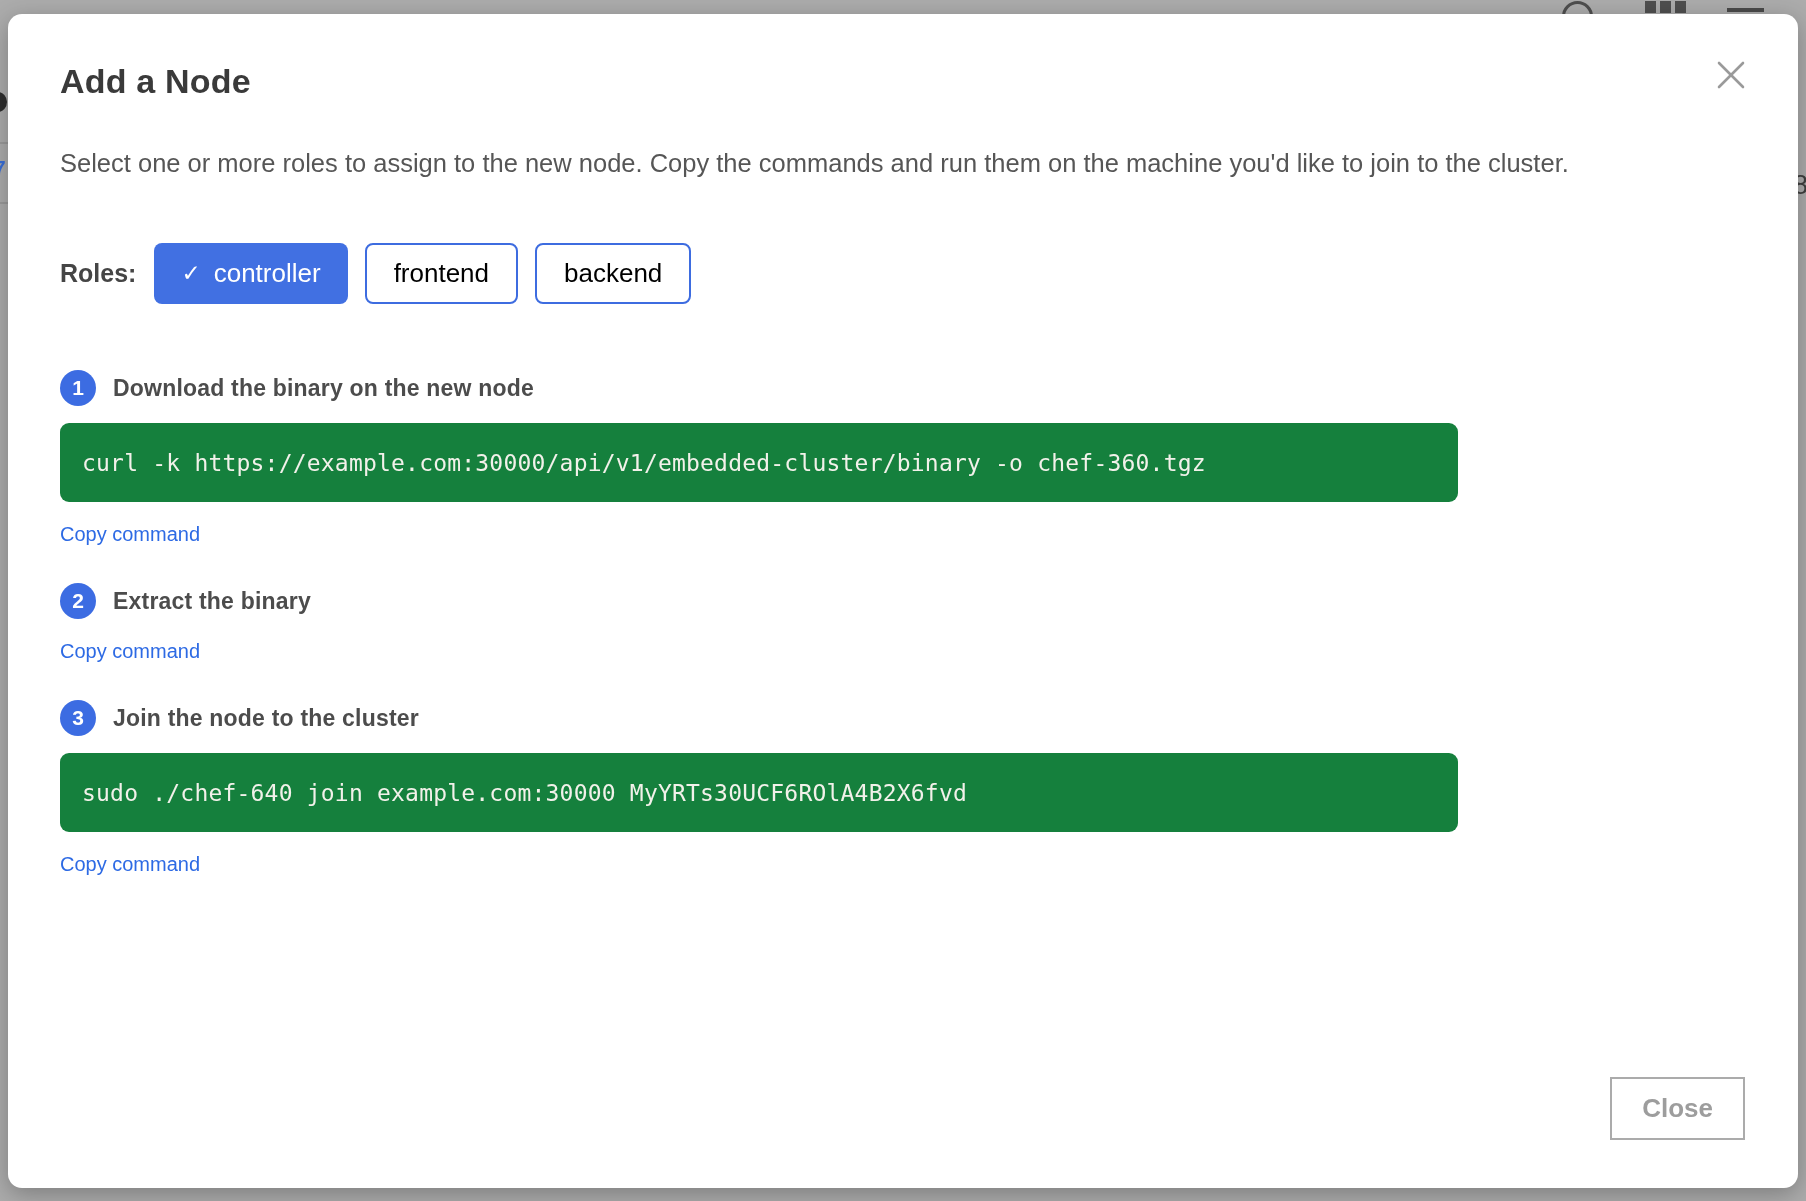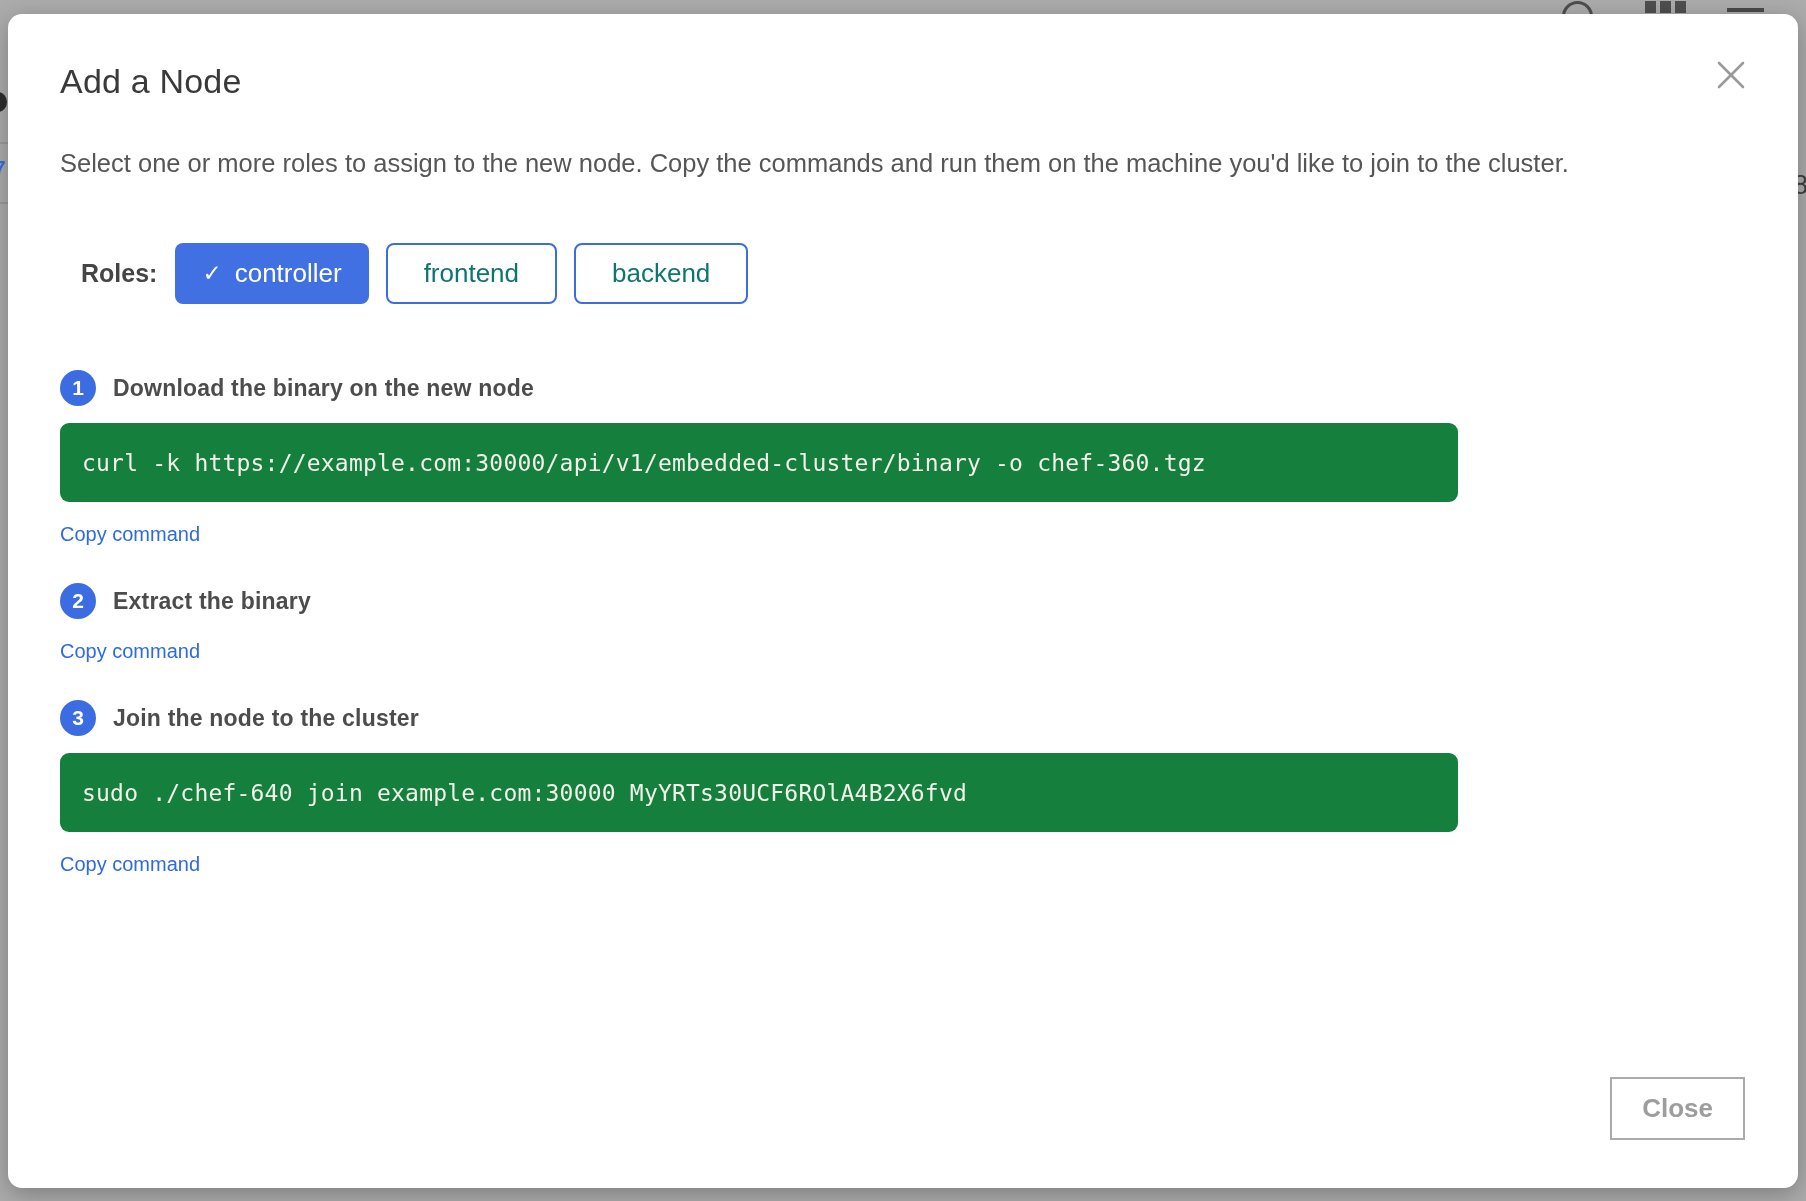--- a/index.html
+++ b/index.html
@@ -23,31 +23,31 @@
     position:absolute;z-index:1;left:8px;top:14px;width:1790px;height:1174px;
     box-sizing:border-box;background:#ffffff;border-radius:14px;
     box-shadow:0 6px 24px rgba(0,0,0,.28);
     padding:0 52px;
   }
   .close-x{
     position:absolute;top:44px;right:50px;width:34px;height:34px;
     background:none;border:none;padding:0;cursor:pointer;line-height:0;
   }
   .modal-title{
-    margin:48px 0 0 0;font-size:34px;font-weight:400;color:#3a3a3a;letter-spacing:.2px;
+    margin:48px 0 0 0;font-size:34px;font-weight:700;color:#3a3a3a;letter-spacing:.2px;
   }
   .modal-desc{
     margin-top:38px;max-width:1668px;font-size:25.5px;color:#565656;line-height:48px;
   }
-  .roles-row{margin-top:56px;display:flex;align-items:center;gap:17px;margin-left:21px;}
+  .roles-row{margin-top:56px;display:flex;align-items:center;gap:17px;}
   .roles-label{font-size:25px;font-weight:700;color:#454545;margin-right:1px;}
   .role-btn{
     font-family:"Liberation Sans", sans-serif;
     font-size:26px;border-radius:8px;cursor:pointer;background:#ffffff;
-    color:#0f766e;border:2px solid #3d6ce0;padding:13px 36px;
+    color:#000000;border:2px solid #3d6ce0;padding:13px 27px;
     display:flex;align-items:center;
   }
   .role-btn.selected{
     background:#4170e2;color:#ffffff;border:none;padding:15px 27px;gap:13px;
   }
   .role-check{font-size:23px;line-height:1;}
   .step-head{display:flex;align-items:center;gap:17px;}
   .step-head.first{margin-top:66px;}
   .step-head.later{margin-top:37px;}
   .step-circle{

